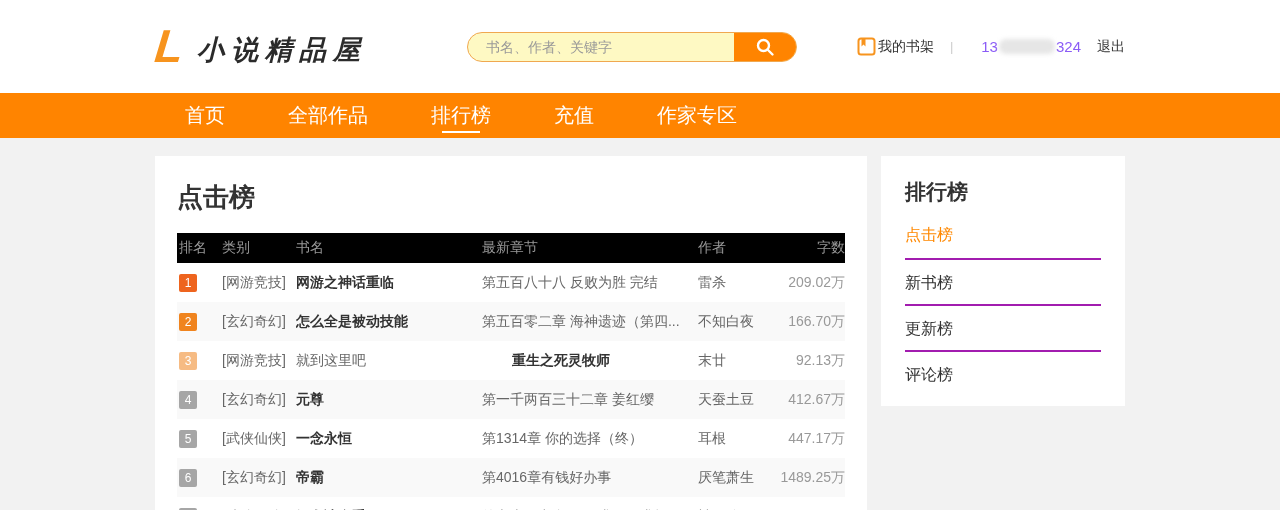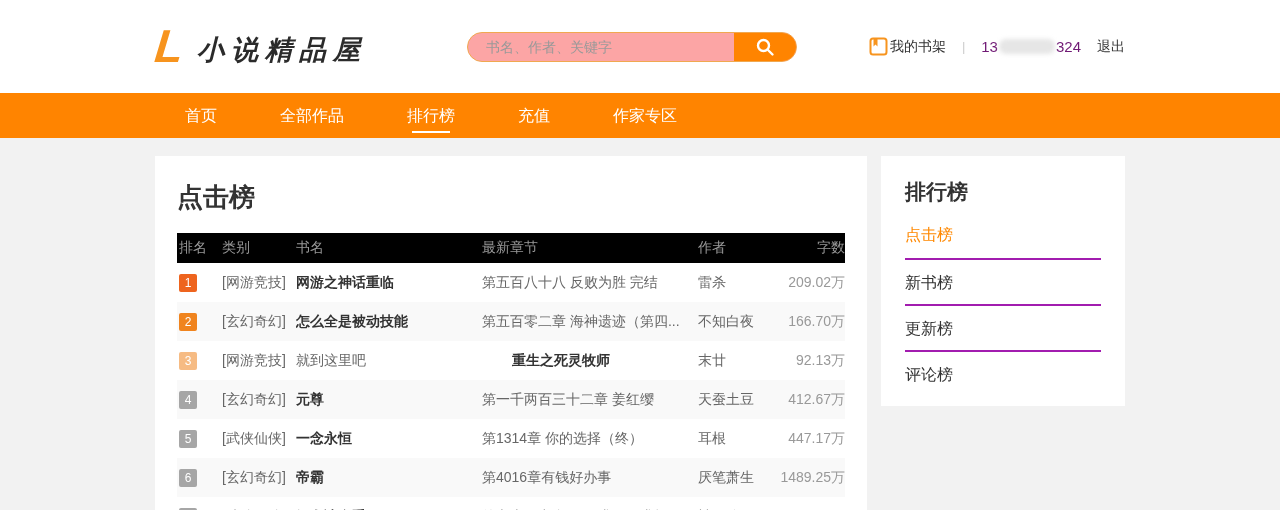--- a/index.html
+++ b/index.html
@@ -9,38 +9,38 @@
 
   
   .site-header { background:#fff; height:93px; }
   .header-inner { display:flex; align-items:center; height:93px; }
   .logo { display:flex; align-items:flex-end; cursor:pointer; text-decoration:none; }
   .logo-l { font-size:46px; font-weight:700; font-style:italic; color:#f7941e; line-height:0.9;
             transform:skewX(-6deg); margin-right:14px; }
   .brand { font-size:27px; font-weight:700; font-style:italic; color:#2b2b2b; letter-spacing:7px;
            line-height:1.1; padding-bottom:2px; white-space:nowrap; }
   .search { display:flex; margin-left:100px; width:330px; height:30px; border:1px solid #f0a850;
-            border-radius:19px; overflow:hidden; background:#fca5a5; }
+            border-radius:19px; overflow:hidden; background:#fef9c3; }
   .search input { flex:1; border:none; outline:none; padding:0 18px; font-size:14px; color:#333;
                   background:transparent; }
   .search input::placeholder { color:#999; }
   .search button { width:62px; border:none; background:#ff8400; cursor:pointer;
                    display:flex; align-items:center; justify-content:center; }
   .user-area { margin-left:auto; display:flex; align-items:center; font-size:14px; }
   .shelf { display:flex; align-items:center; gap:2px; color:#333; cursor:pointer; text-decoration:none;justify-content:space-between; }
   .sep { color:#ccc; margin:0 16px; font-size:13px; }
-  .phone { display:flex; align-items:center; font-size:15px; color:#701a75; }
+  .phone { display:flex; align-items:center; font-size:15px; color:#8b5cf6;margin-left:12px; }
   .phone-blur { display:inline-block; width:56px; height:15px; background:#e6e6e6; border-radius:7px;
                 filter:blur(2px); margin:0 1px; }
   .logout { margin-left:16px; color:#333; cursor:pointer; text-decoration:none; }
 
   
   .main-nav { background:#ff8400; height:45px; }
   .nav-items { display:flex; gap:63px; padding-left:30px; height:45px; align-items:center; }
-  .nav-item { color:#fff; font-size:16px; line-height:45px; height:45px; cursor:pointer;
+  .nav-item { color:#fff; font-size:20px; line-height:45px; height:45px; cursor:pointer;
               position:relative; white-space:nowrap; }
   .nav-item.active::after { content:""; position:absolute; left:50%; transform:translateX(-50%);
               bottom:5px; width:38px; height:2px; background:#fff; }
 
   
   .content { display:flex; gap:14px; margin-top:18px; align-items:flex-start; }
   .main-card { width:712px; background:#fff; padding:20px 22px 30px; }
   .page-title { font-size:26px; font-weight:700; color:#333; margin:4px 0 18px; }
   .trow { display:flex; align-items:center; height:39px; font-size:14px; white-space:nowrap; }
   .thead { height:30px; background:#000000; color:#999; }

